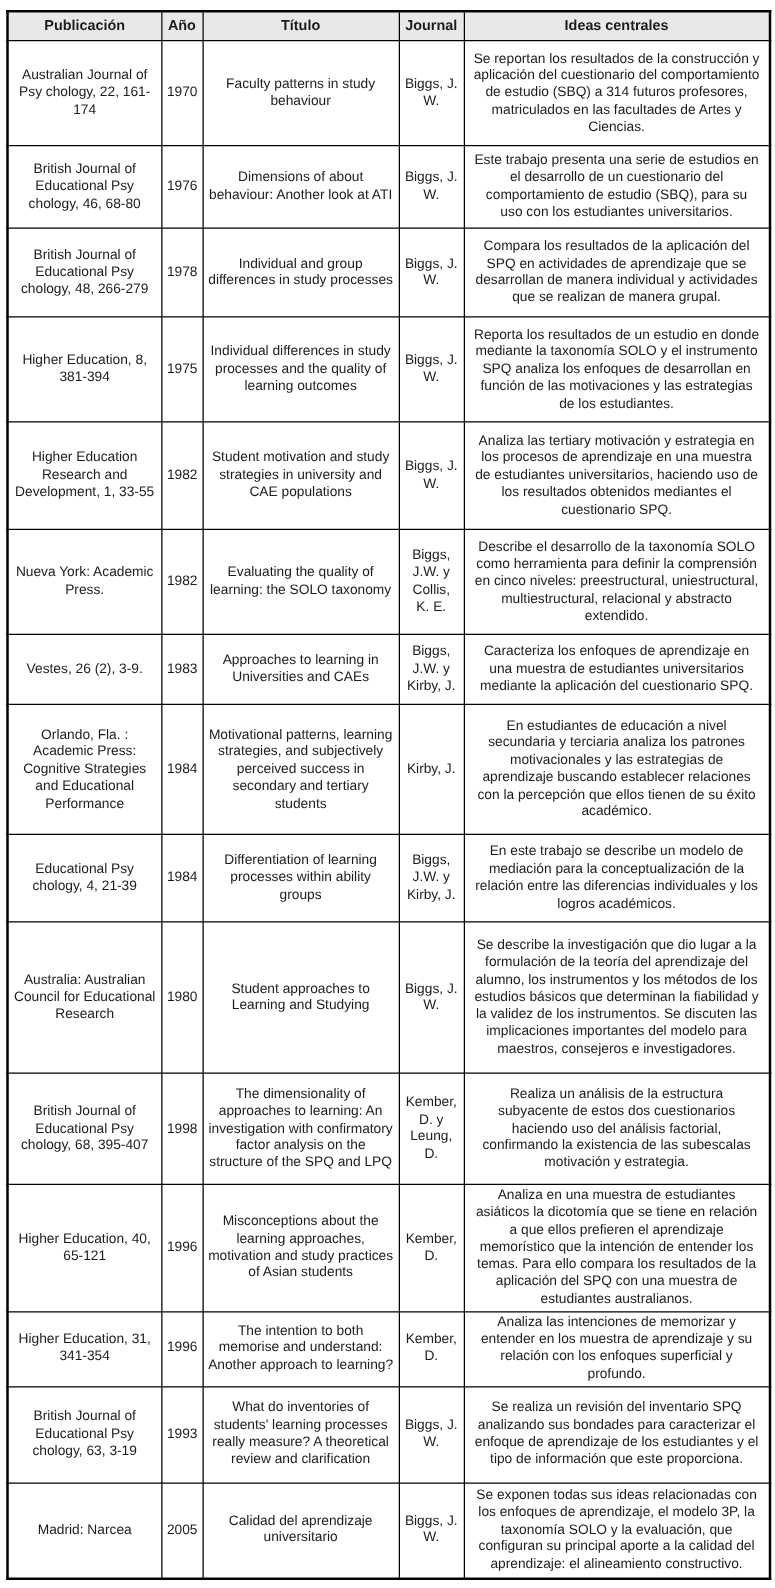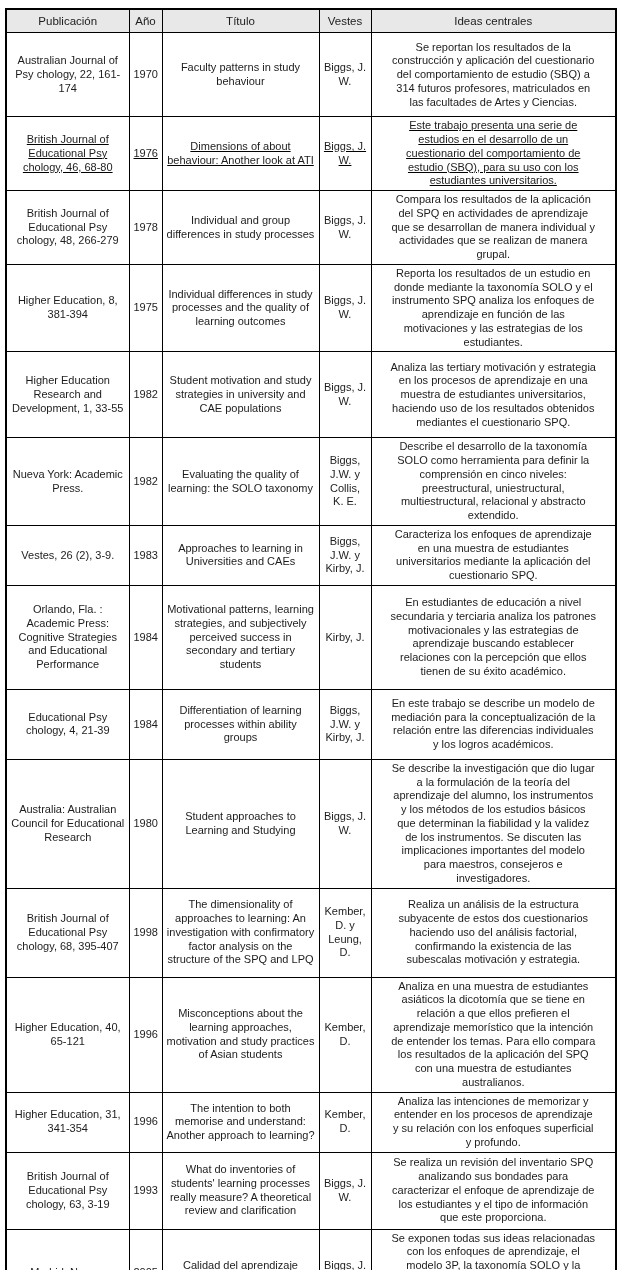--- a/index.html
+++ b/index.html
@@ -31,29 +31,29 @@
     text-align: center;
     vertical-align: middle;
     color: #1c1c1c;
     font-size: 11px;
     line-height: 1.25;
     padding: 2px 4px;
     overflow: hidden;
   }
   th {
     background: #e8e8e8;
-    font-weight: normal;
+    font-weight: bold;
     font-size: 11.5px;
     padding: 4px 2px;
     height: 22px;
   }
-  td.cell-ideas { padding: 2px 19px; }
+  td.cell-ideas { padding: 2px 7px; }
   
   tbody tr:nth-child(1)  { height: 84px;  }
-  tbody tr:nth-child(2)  { height: 66px; text-decoration: underline;  }
+  tbody tr:nth-child(2)  { height: 66px;  }
   tbody tr:nth-child(3)  { height: 71px;  }
   tbody tr:nth-child(4)  { height: 84px;  }
   tbody tr:nth-child(5)  { height: 86px;  }
   tbody tr:nth-child(6)  { height: 84px;  }
   tbody tr:nth-child(7)  { height: 56px;  }
   tbody tr:nth-child(8)  { height: 104px; }
   tbody tr:nth-child(9)  { height: 70px;  }
   tbody tr:nth-child(10) { height: 121px; }
   tbody tr:nth-child(11) { height: 89px;  }
   tbody tr:nth-child(12) { height: 101px; }
@@ -71,21 +71,21 @@
       <col class="c-ano">
       <col class="c-tit">
       <col class="c-aut">
       <col class="c-ideas">
     </colgroup>
     <thead>
       <tr>
         <th>Publicación</th>
         <th>Año</th>
         <th>Título</th>
-        <th>Vestes</th>
+        <th>Journal</th>
         <th>Ideas centrales</th>
       </tr>
     </thead>
     <tbody id="table-body">
         <tr>
     <td class="cell-pub">Australian Journal of Psy chology, 22, 161-174</td>
     <td class="cell-ano">1970</td>
     <td class="cell-tit">Faculty patterns in study behaviour</td>
     <td class="cell-aut">Biggs, J. W.</td>
     <td class="cell-ideas">Se reportan los resultados de la construcción y aplicación del cuestionario del comportamiento de estudio (SBQ) a 314 futuros profesores, matriculados en las facultades de Artes y Ciencias.</td>
@@ -102,21 +102,21 @@
     <td class="cell-ano">1978</td>
     <td class="cell-tit">Individual and group differences in study processes</td>
     <td class="cell-aut">Biggs, J. W.</td>
     <td class="cell-ideas">Compara los resultados de la aplicación del SPQ en actividades de aprendizaje que se desarrollan de manera individual y actividades que se realizan de manera grupal.</td>
   </tr>
         <tr>
     <td class="cell-pub">Higher Education, 8, 381-394</td>
     <td class="cell-ano">1975</td>
     <td class="cell-tit">Individual differences in study processes and the quality of learning outcomes</td>
     <td class="cell-aut">Biggs, J. W.</td>
-    <td class="cell-ideas">Reporta los resultados de un estudio en donde mediante la taxonomía SOLO y el instrumento SPQ analiza los enfoques de aprendizaje en función de las motivaciones y las estrategias de los estudiantes.</td>
+    <td class="cell-ideas">Reporta los resultados de un estudio en donde mediante la taxonomía SOLO y el instrumento SPQ analiza los enfoques de desarrollan en función de las motivaciones y las estrategias de los estudiantes.</td>
   </tr>
         <tr>
     <td class="cell-pub">Higher Education Research and Development, 1, 33-55</td>
     <td class="cell-ano">1982</td>
     <td class="cell-tit">Student motivation and study strategies in university and CAE populations</td>
     <td class="cell-aut">Biggs, J. W.</td>
     <td class="cell-ideas">Analiza las tertiary motivación y estrategia en los procesos de aprendizaje en una muestra de estudiantes universitarios, haciendo uso de los resultados obtenidos mediantes el cuestionario SPQ.</td>
   </tr>
         <tr>
     <td class="cell-pub">Nueva York: Academic Press.</td>
@@ -165,21 +165,21 @@
     <td class="cell-ano">1996</td>
     <td class="cell-tit">Misconceptions about the learning approaches, motivation and study practices of Asian students</td>
     <td class="cell-aut">Kember, D.</td>
     <td class="cell-ideas">Analiza en una muestra de estudiantes asiáticos la dicotomía que se tiene en relación a que ellos prefieren el aprendizaje memorístico que la intención de entender los temas. Para ello compara los resultados de la aplicación del SPQ con una muestra de estudiantes australianos.</td>
   </tr>
         <tr>
     <td class="cell-pub">Higher Education, 31, 341-354</td>
     <td class="cell-ano">1996</td>
     <td class="cell-tit">The intention to both memorise and understand: Another approach to learning?</td>
     <td class="cell-aut">Kember, D.</td>
-    <td class="cell-ideas">Analiza las intenciones de memorizar y entender en los procesos de aprendizaje y su relación con los enfoques superficial y profundo.</td>
+    <td class="cell-ideas">Analiza las intenciones de memorizar y entender en los muestra de aprendizaje y su relación con los enfoques superficial y profundo.</td>
   </tr>
         <tr>
     <td class="cell-pub">British Journal of Educational Psy chology, 63, 3-19</td>
     <td class="cell-ano">1993</td>
     <td class="cell-tit">What do inventories of students' learning processes really measure? A theoretical review and clarification</td>
     <td class="cell-aut">Biggs, J. W.</td>
     <td class="cell-ideas">Se realiza un revisión del inventario SPQ analizando sus bondades para caracterizar el enfoque de aprendizaje de los estudiantes y el tipo de información que este proporciona.</td>
   </tr>
         <tr>
     <td class="cell-pub">Madrid: Narcea</td>

